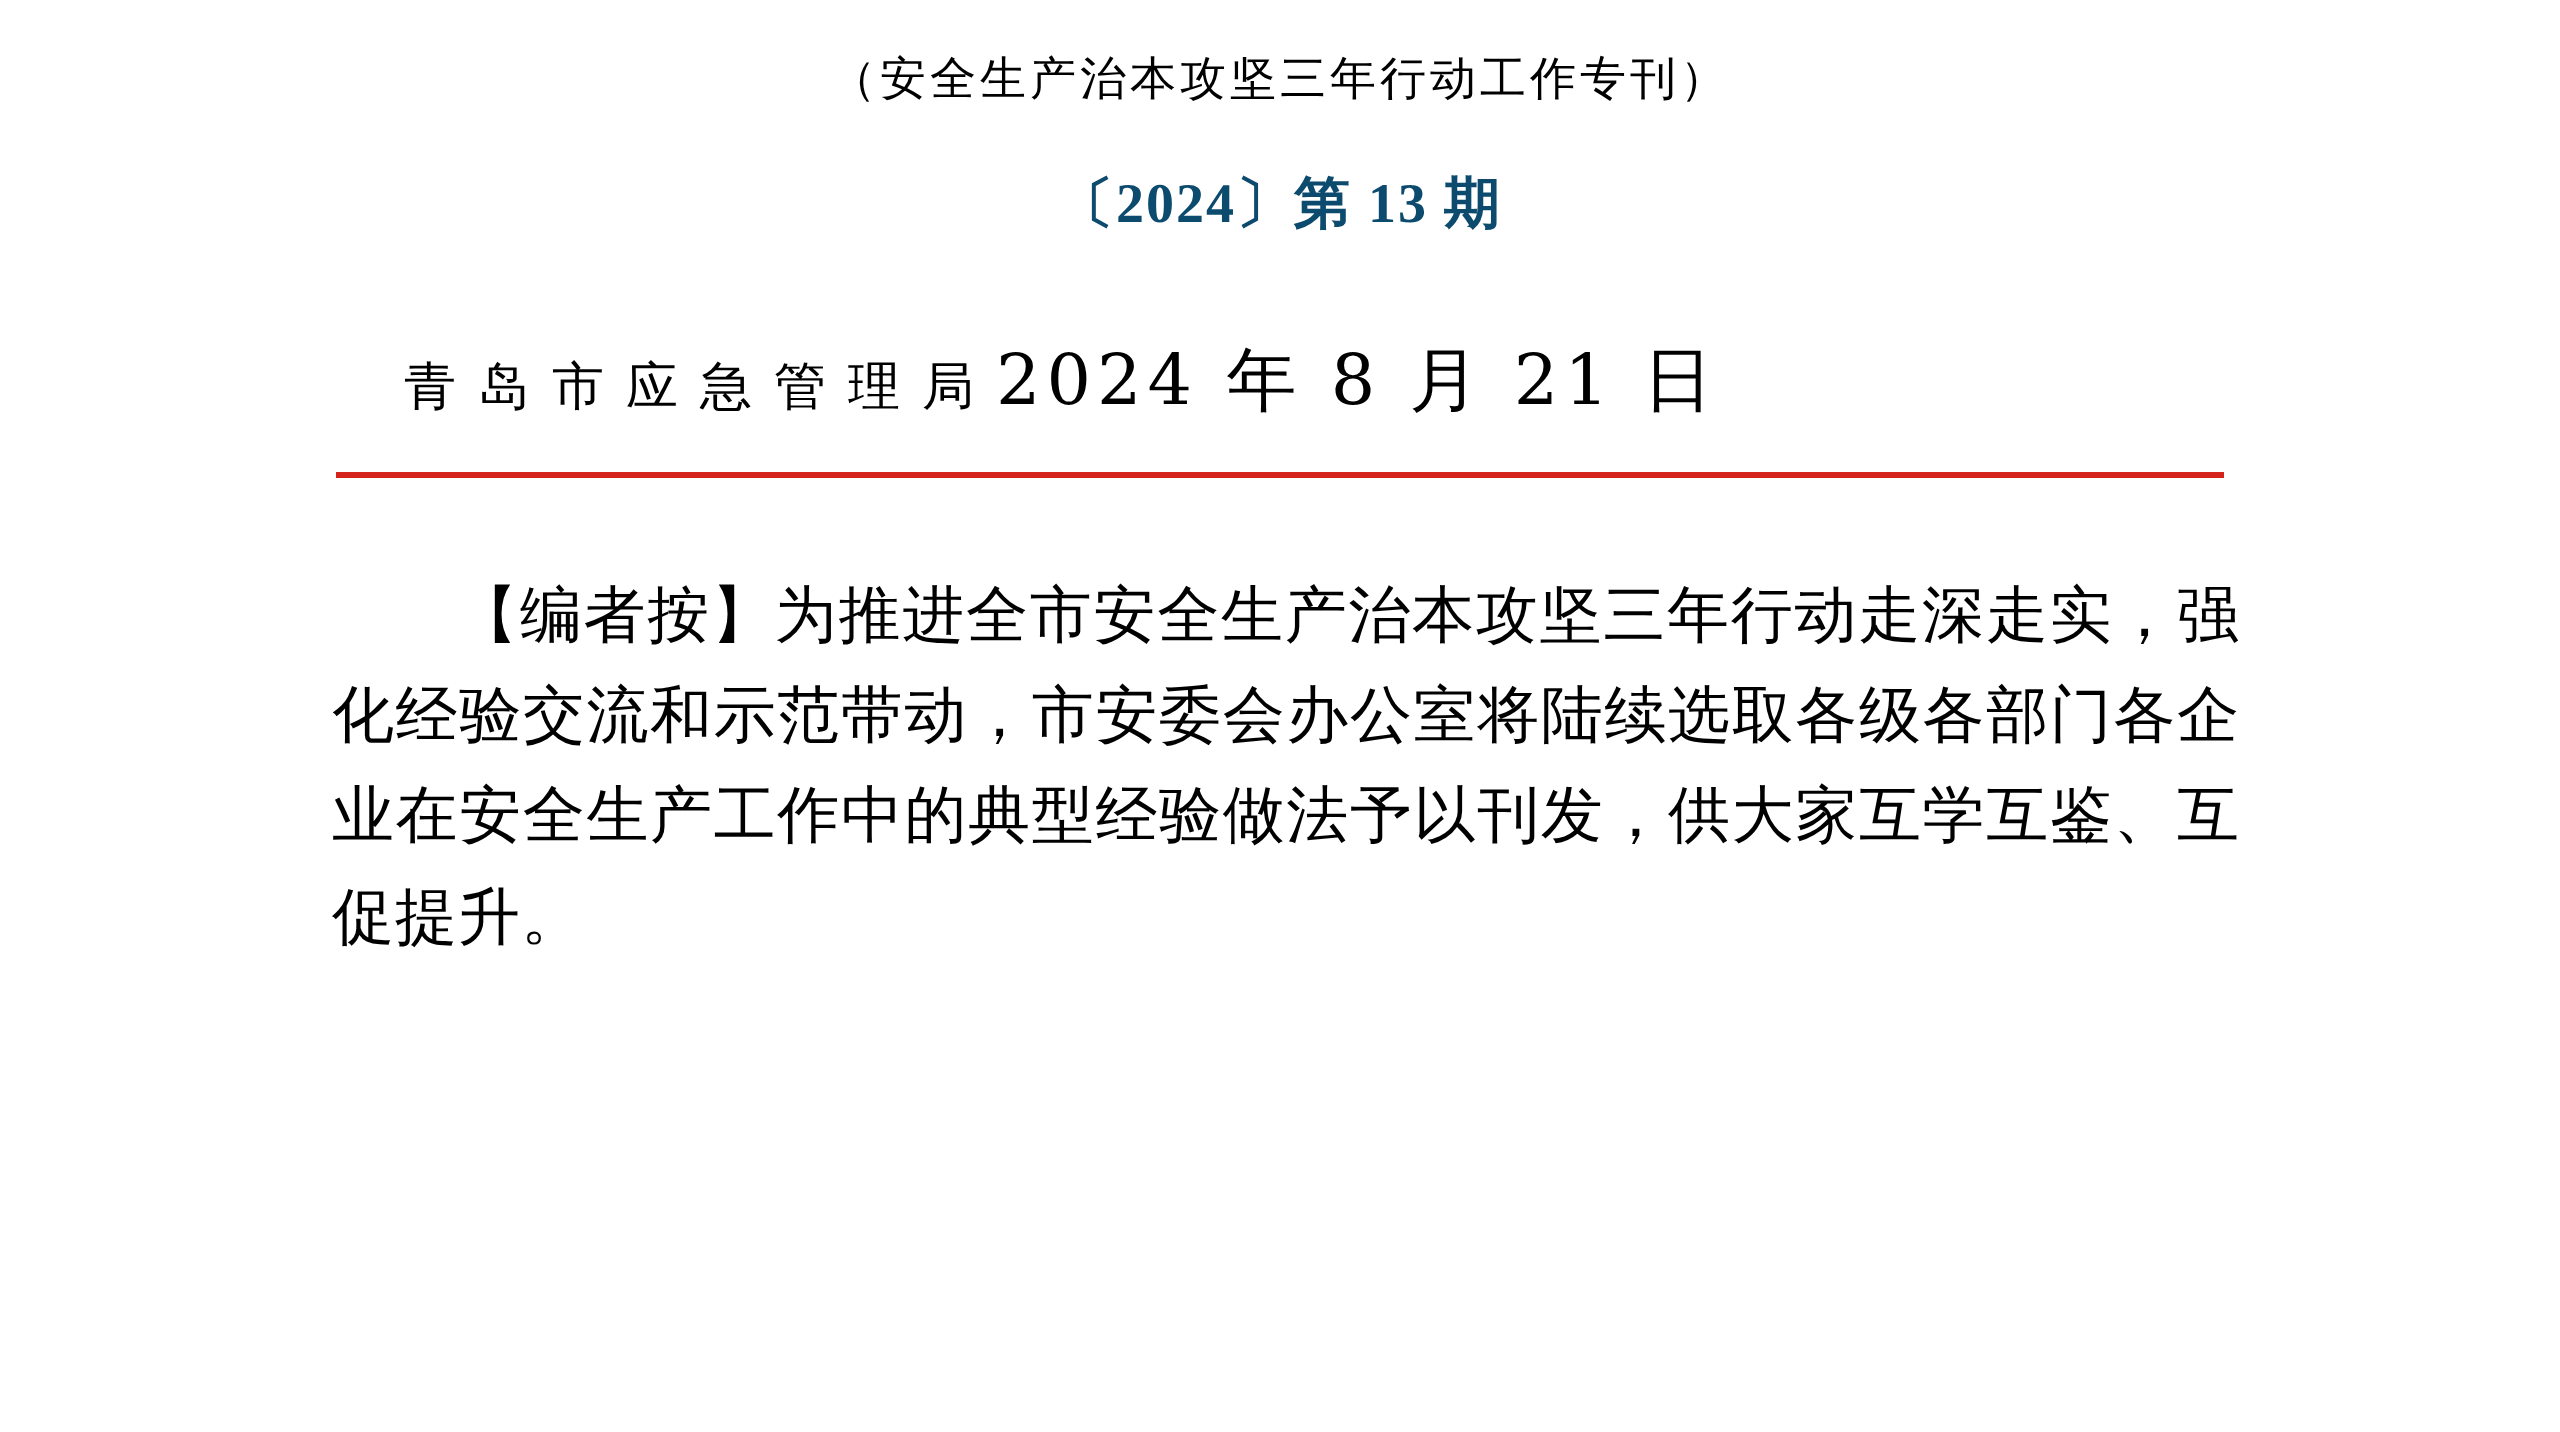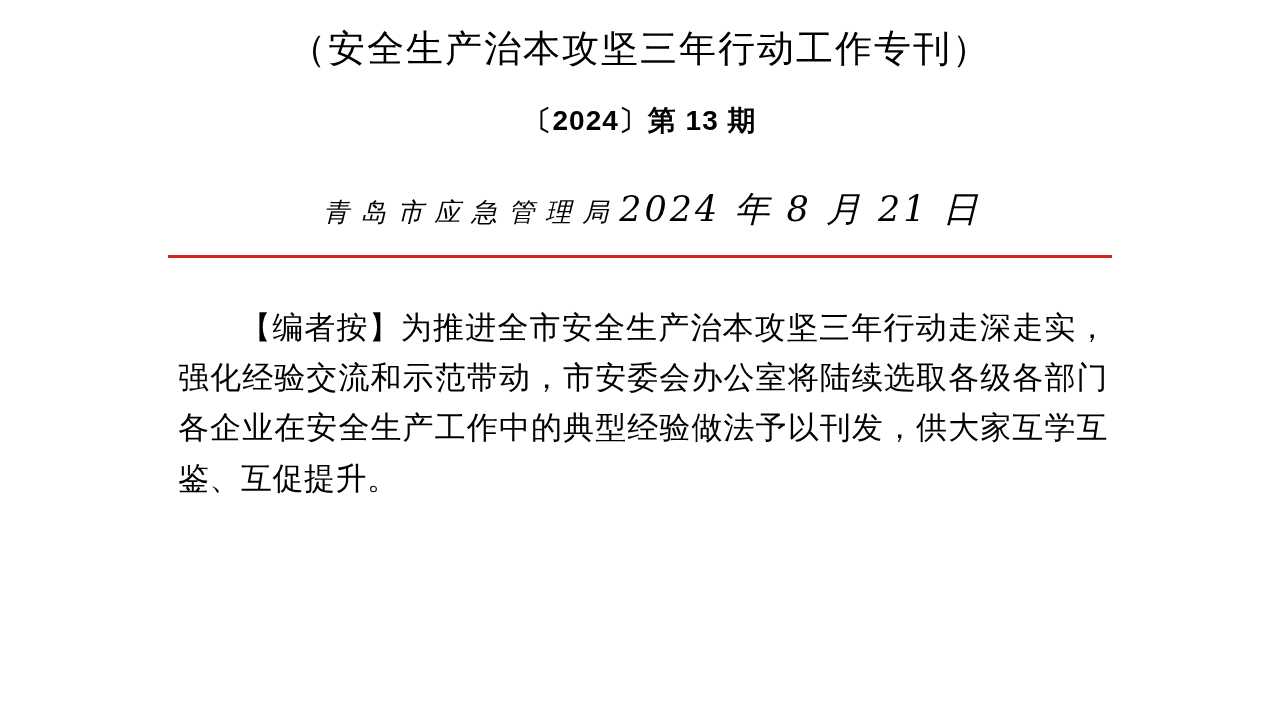--- a/index.html
+++ b/index.html
@@ -37,56 +37,55 @@
     line-height: 1.18;
     letter-spacing: 10px;
     text-indent: 10px;
     margin: 0;
     white-space: nowrap;
     -webkit-text-stroke: 1.5px #e8120c;
   }
 
   .masthead-subtitle {
     font-family: "DejaVu Serif", "Liberation Serif", serif;
-    font-size: 37px;
+    font-size: 23px;
     letter-spacing: 2px;
     margin: 22px 0 0 0;
     color: #000;
     white-space: nowrap;
   }
 
   .issue-line {
-    font-family: Liberation Sans, sans-serif;
+    font-family: Liberation Serif, serif;
     font-size: 28px;
     font-weight: 700;
     letter-spacing: 1px;
     margin: 28px 0 0 0;
-    color: #000000;
+    color: #0c4a6e;
     white-space: nowrap;
   }
 
   
   .issuer-block {
     margin: 46px 0 0 0;
     padding: 0 168px 0 202px;
   }
 
   .issuer-line {
     font-size: 26px;
     letter-spacing: 1px;
     line-height: 1.0;
     margin: 0;
     white-space: nowrap;
   }
 
   .issuer-row {
     display: flex;
     align-items: baseline;
-    justify-content: center;
-    font-style: italic;
+    justify-content: flex-start;
   }
 
   .issuer-org2 {
     font-size: 26px;
     letter-spacing: 11px;
     white-space: nowrap;
   }
 
   .issue-date {
     font-size: 35px;
@@ -104,21 +103,21 @@
   
   .body-text {
     margin: 44px 160px 0 166px;
     font-size: 31px;
     line-height: 1.62;
     text-align: justify;
     letter-spacing: 0.5px;
   }
 
   .body-text p {
-    margin: 12px;
+    margin: 0;
     text-indent: 2em;
   }
 </style>
 </head>
 <body>
 
 <div class="page">
 
   <div class="masthead">
 

